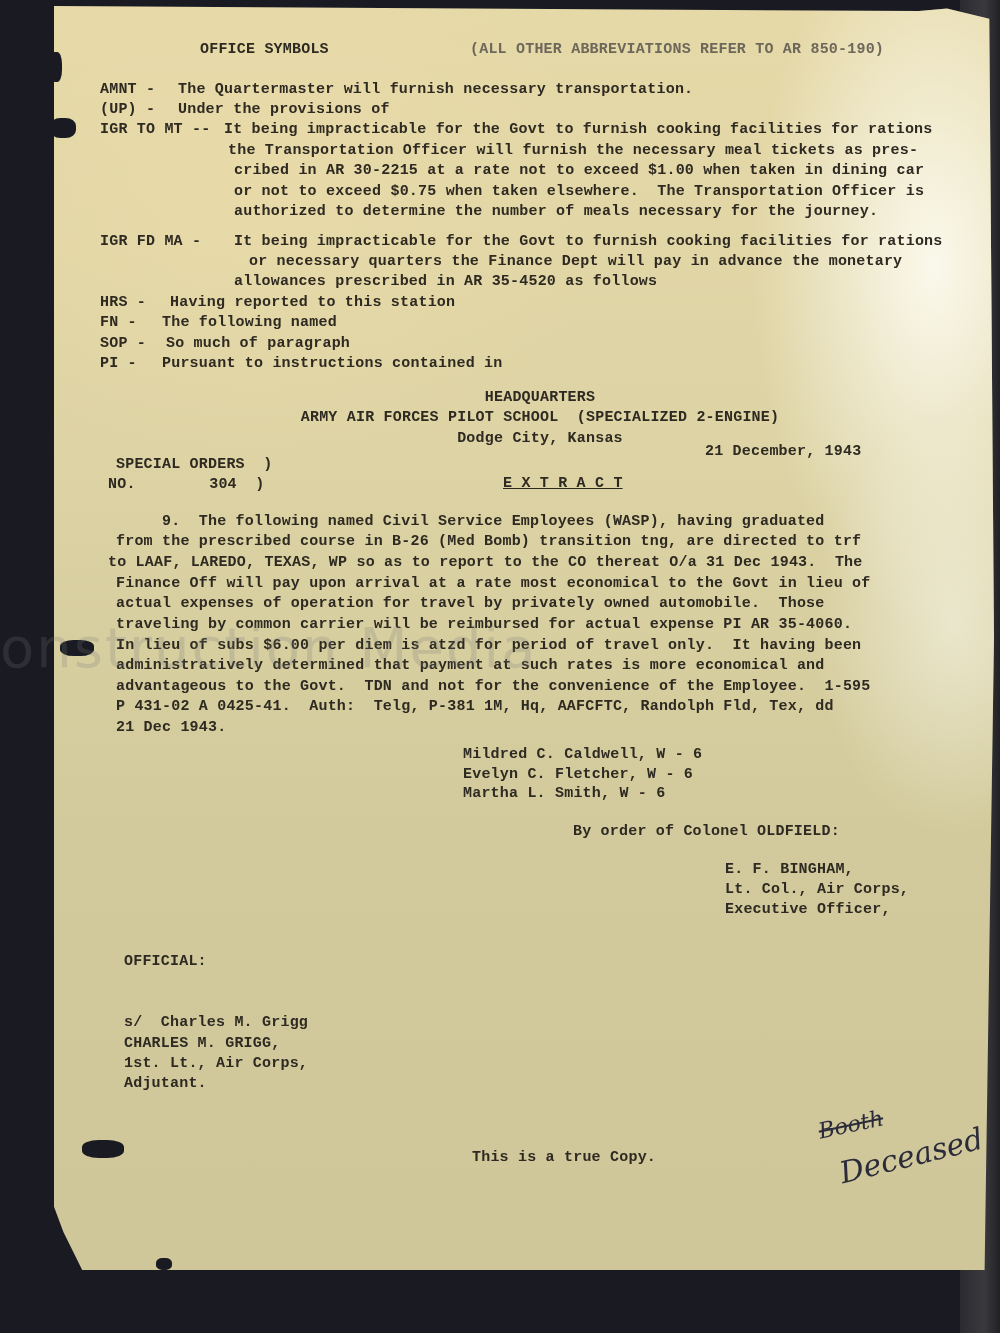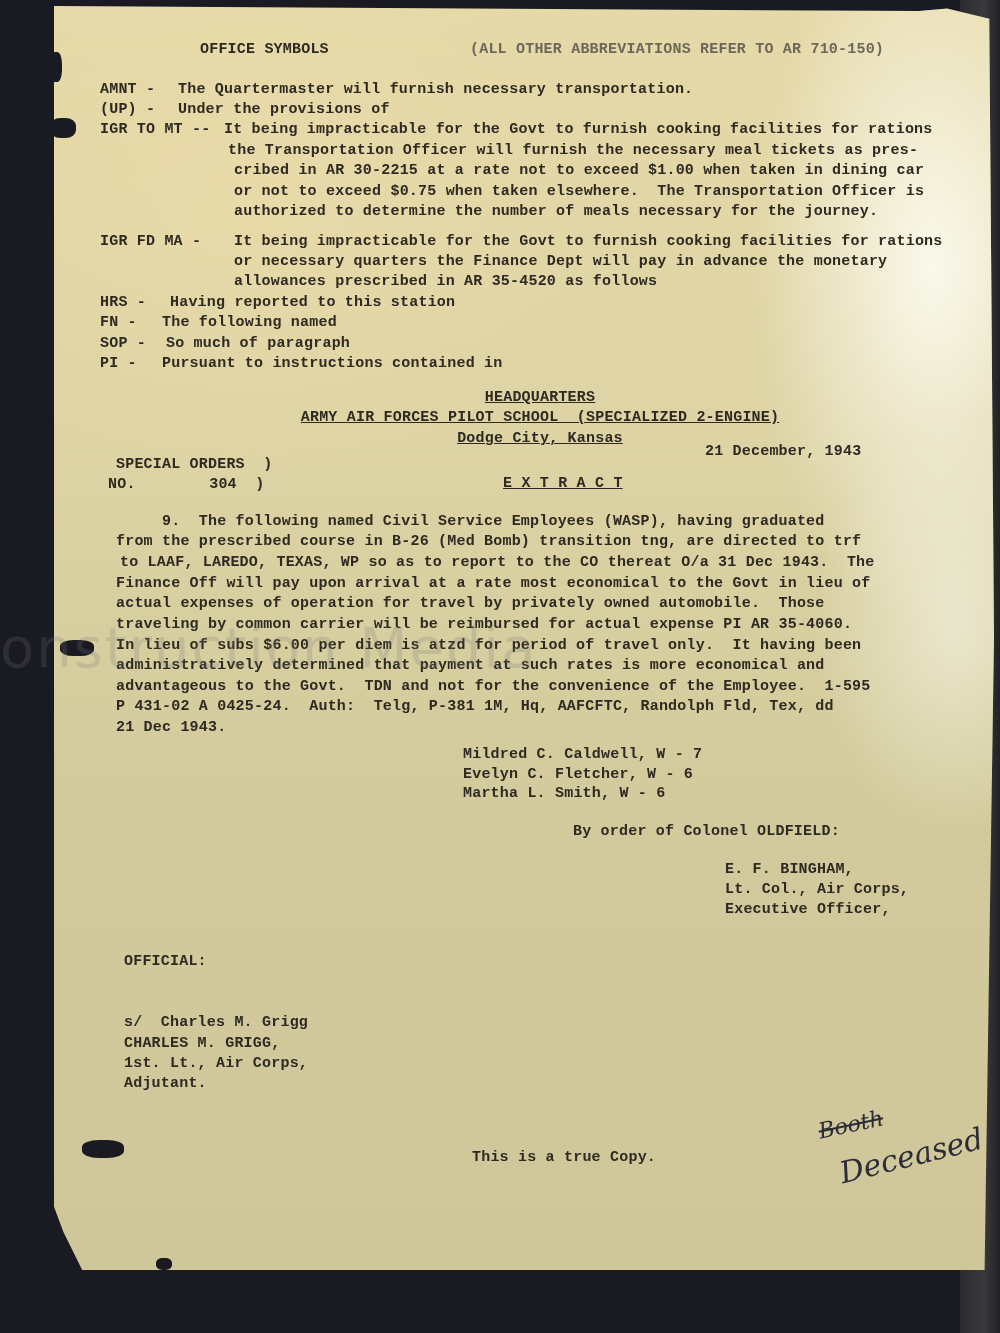--- a/index.html
+++ b/index.html
@@ -45,21 +45,21 @@
       line-height: 20.5px;
       white-space: pre;
       letter-spacing: 0.2px;
     }
     .faded { color: #6d685a; }
     .symbols-header { left: 200px; top: 40px; }
     .symbols-note { left: 470px; top: 40px; }
     .symbol-row { position: absolute; left: 100px; font-family: Liberation Mono, monospace; }
     .symbol-code { display: inline-block; width: 128px; }
     .symbol-def { display: inline-block; }
-    .hq-block { position: absolute; text-align: center; width: 520px; left: 280px; text-decoration: underline; }
+    .hq-block { position: absolute; text-align: center; width: 520px; left: 280px; }
     .signature-script {
       position: absolute;
       font-family: "DejaVu Serif", serif;
       font-style: italic;
       color: #2b2b3a;
       font-weight: normal;
     }
     .strike { text-decoration: line-through; }
     .watermark {
       position: absolute;
@@ -79,61 +79,61 @@
 
 <div class="paper"></div>
 
 <div class="hole" style="left:50px;top:52px;width:12px;height:30px;"></div>
 <div class="hole" style="left:50px;top:118px;width:26px;height:20px;"></div>
 <div class="hole" style="left:60px;top:640px;width:34px;height:16px;"></div>
 <div class="hole" style="left:82px;top:1140px;width:42px;height:18px;"></div>
 <div class="hole" style="left:156px;top:1258px;width:16px;height:12px;"></div>
 
 <div class="doc-text symbols-header">OFFICE SYMBOLS</div>
-<div class="doc-text symbols-note faded">(ALL OTHER ABBREVIATIONS REFER TO AR 710-150)</div>
+<div class="doc-text symbols-note faded">(ALL OTHER ABBREVIATIONS REFER TO AR 850-190)</div>
 
 <div class="doc-text symbol-row" style="top:80px"><span class="symbol-code">AMNT -</span><span class="symbol-def" style="margin-left:-50px">The Quartermaster will furnish necessary transportation.</span></div>
 <div class="doc-text symbol-row" style="top:100px"><span class="symbol-code">(UP) -</span><span class="symbol-def" style="margin-left:-50px">Under the provisions of</span></div>
 <div class="doc-text symbol-row" style="top:120px"><span class="symbol-code">IGR TO MT --</span><span class="symbol-def" style="margin-left:-4px">It being impracticable for the Govt to furnish cooking facilities for rations</span></div>
 <div class="doc-text symbol-row" style="top:141px"><span class="symbol-code"></span><span class="symbol-def" style="">the Transportation Officer will furnish the necessary meal tickets as pres-</span></div>
 <div class="doc-text symbol-row" style="top:161px"><span class="symbol-code"></span><span class="symbol-def" style="margin-left:6px">cribed in AR 30-2215 at a rate not to exceed $1.00 when taken in dining car</span></div>
 <div class="doc-text symbol-row" style="top:182px"><span class="symbol-code"></span><span class="symbol-def" style="margin-left:6px">or not to exceed $0.75 when taken elsewhere.  The Transportation Officer is</span></div>
 <div class="doc-text symbol-row" style="top:202px"><span class="symbol-code"></span><span class="symbol-def" style="margin-left:6px">authorized to determine the number of meals necessary for the journey.</span></div>
 <div class="doc-text symbol-row" style="top:232px"><span class="symbol-code">IGR FD MA -</span><span class="symbol-def" style="margin-left:6px">It being impracticable for the Govt to furnish cooking facilities for rations</span></div>
-<div class="doc-text symbol-row" style="top:252px"><span class="symbol-code"></span><span class="symbol-def" style="margin-left:6px">or necessary quarters the Finance Dept will pay in advance the monetary</span></div>
+<div class="doc-text symbol-row" style="top:252px"><span class="symbol-code"></span><span class="symbol-def" style="margin-left:21px">or necessary quarters the Finance Dept will pay in advance the monetary</span></div>
 <div class="doc-text symbol-row" style="top:272px"><span class="symbol-code"></span><span class="symbol-def" style="margin-left:6px">allowances prescribed in AR 35-4520 as follows</span></div>
 <div class="doc-text symbol-row" style="top:293px"><span class="symbol-code" style="width:70px">HRS -</span><span class="symbol-def">Having reported to this station</span></div>
 <div class="doc-text symbol-row" style="top:313px"><span class="symbol-code" style="width:62px">FN -</span><span class="symbol-def">The following named</span></div>
 <div class="doc-text symbol-row" style="top:334px"><span class="symbol-code" style="width:66px">SOP -</span><span class="symbol-def">So much of paragraph</span></div>
 <div class="doc-text symbol-row" style="top:354px"><span class="symbol-code" style="width:62px">PI -</span><span class="symbol-def">Pursuant to instructions contained in</span></div>
 
 <div class="doc-text hq-block" style="top:388px">HEADQUARTERS</div>
 <div class="doc-text hq-block" style="top:408px">ARMY AIR FORCES PILOT SCHOOL  (SPECIALIZED 2-ENGINE)</div>
 <div class="doc-text hq-block" style="top:429px">Dodge City, Kansas</div>
 <div class="doc-text" style="left:705px;top:442px">21 December, 1943</div>
 
 <div class="doc-text" style="left:116px;top:455px">SPECIAL ORDERS  )</div>
 <div class="doc-text" style="left:108px;top:475px">NO.        304  )</div>
 <div class="doc-text" style="left:455px;top:474px;text-decoration:underline;margin-left:48px;">E X T R A C T</div>
 
 <div class="doc-text" style="left:116px;top:512px">     9.  The following named Civil Service Employees (WASP), having graduated</div>
 <div class="doc-text" style="left:116px;top:532px">from the prescribed course in B-26 (Med Bomb) transition tng, are directed to trf</div>
-<div class="doc-text" style="left:120px;top:553px">to LAAF, LAREDO, TEXAS, WP so as to report to the CO thereat O/a 31 Dec 1943.  The</div>
+<div class="doc-text" style="left:108px;top:553px">to LAAF, LAREDO, TEXAS, WP so as to report to the CO thereat O/a 31 Dec 1943.  The</div>
 <div class="doc-text" style="left:116px;top:574px">Finance Off will pay upon arrival at a rate most economical to the Govt in lieu of</div>
 <div class="doc-text" style="left:116px;top:594px">actual expenses of operation for travel by privately owned automobile.  Those</div>
 <div class="doc-text" style="left:116px;top:615px">traveling by common carrier will be reimbursed for actual expense PI AR 35-4060.</div>
 <div class="doc-text" style="left:116px;top:636px">In lieu of subs $6.00 per diem is atzd for period of travel only.  It having been</div>
 <div class="doc-text" style="left:116px;top:656px">administratively determined that payment at such rates is more economical and</div>
 <div class="doc-text" style="left:116px;top:677px">advantageous to the Govt.  TDN and not for the convenience of the Employee.  1-595</div>
-<div class="doc-text" style="left:116px;top:697px">P 431-02 A 0425-24.  Auth:  Telg, P-381 1M, Hq, AAFCFTC, Randolph Fld, Tex, dd</div>
+<div class="doc-text" style="left:116px;top:697px">P 431-02 A 0425-41.  Auth:  Telg, P-381 1M, Hq, AAFCFTC, Randolph Fld, Tex, dd</div>
 <div class="doc-text" style="left:116px;top:718px">21 Dec 1943.</div>
 
 <div class="watermark">onstruction Media</div>
 
-<div class="doc-text" style="left:463px;top:745px">Mildred C. Caldwell, W - 7</div>
+<div class="doc-text" style="left:463px;top:745px">Mildred C. Caldwell, W - 6</div>
 <div class="doc-text" style="left:463px;top:765px">Evelyn C. Fletcher, W - 6</div>
 <div class="doc-text" style="left:463px;top:784px">Martha L. Smith, W - 6</div>
 
 <div class="doc-text" style="left:573px;top:822px">By order of Colonel OLDFIELD:</div>
 
 <div class="doc-text" style="left:725px;top:860px">E. F. BINGHAM,</div>
 <div class="doc-text" style="left:725px;top:880px">Lt. Col., Air Corps,</div>
 <div class="doc-text" style="left:725px;top:900px">Executive Officer,</div>
 
 <div class="doc-text" style="left:124px;top:952px">OFFICIAL:</div>

